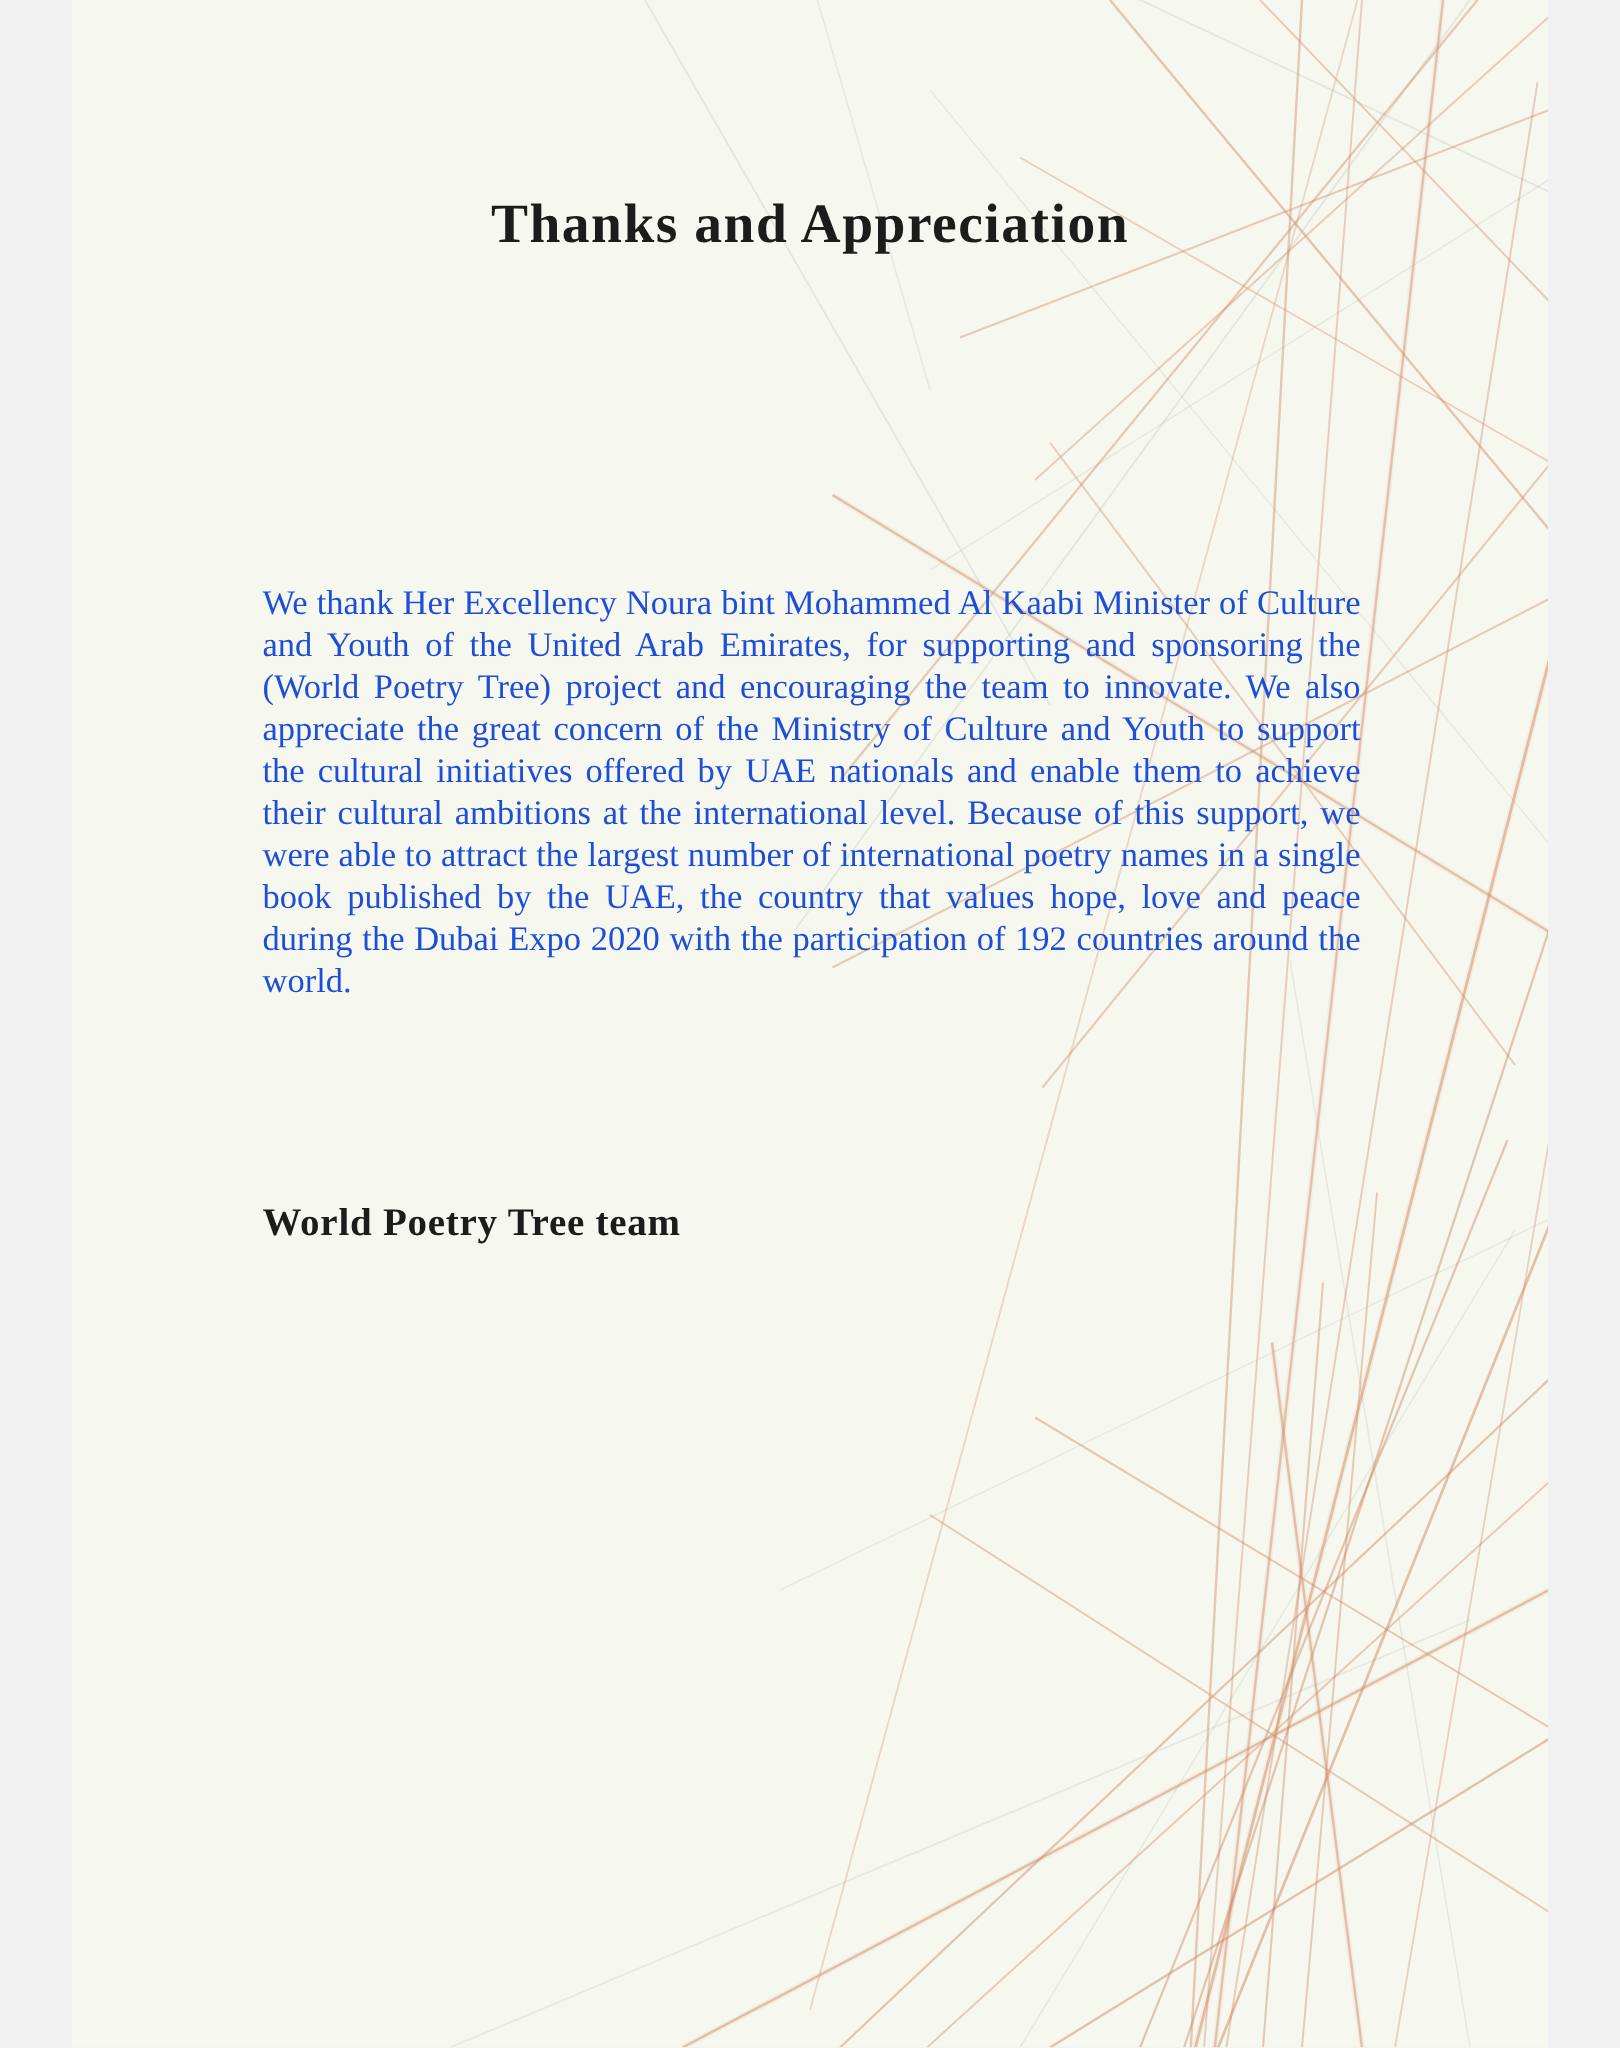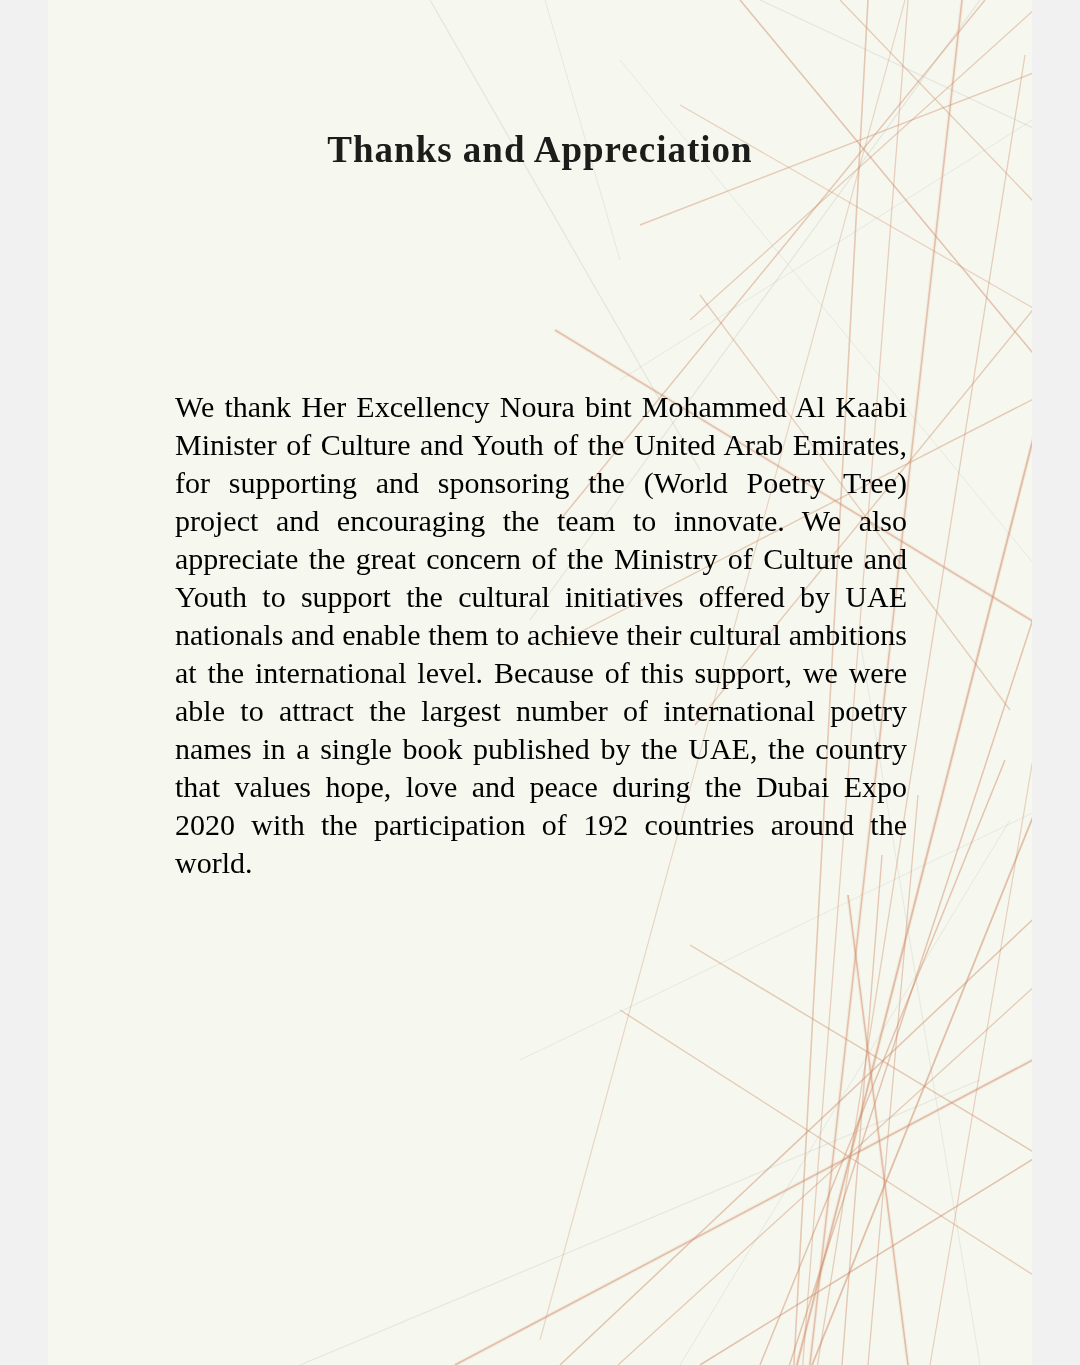--- a/index.html
+++ b/index.html
@@ -41,23 +41,23 @@
     font-size: 37px;
     font-weight: bold;
     letter-spacing: 1px;
     color: #1c1c1a;
   }
   .body-paragraph {
     position: absolute;
     left: 127px;
     top: 388px;
     width: 732px;
-    font-size: 30px;
-    line-height: 38px;
-    color: #000000;
+    font-size: 23px;
+    line-height: 28px;
+    color: #1d4ed8;
     text-align: justify;
     text-justify: inter-word;
   }
   .signature-line {
     position: absolute;
     left: 127px;
     top: 800px;
     width: 732px;
     font-size: 26px;
     font-weight: bold;
@@ -137,19 +137,20 @@
         <line x1="555" y1="330" x2="1080" y2="650" stroke-width="4" opacity="0.10"></line>
         <line x1="962" y1="0" x2="806" y2="1400" stroke-width="4" opacity="0.10"></line>
         <line x1="848" y1="895" x2="908" y2="1365" stroke-width="4" opacity="0.10"></line>
       </g>
     </svg>
 
     <div class="page-title">Thanks and Appreciation</div>
 
     <div class="body-paragraph">We thank Her Excellency Noura bint Mohammed Al Kaabi Minister of Culture and Youth of the United Arab Emirates, for supporting and sponsoring the (World Poetry Tree) project and encouraging the team to innovate. We also appreciate the great concern of the Ministry of Culture and Youth to support the cultural initiatives offered by UAE nationals and enable them to achieve their cultural ambitions at the international level. Because of this support, we were able to attract the largest number of international poetry names in a single book published by the UAE, the country that values hope, love and peace during the Dubai Expo 2020 with the participation of 192 countries around the world.</div>
 
+    <div class="signature-line">World Poetry Tree team</div>
 
   </div>
 
   <div id="margin-left" class="margin-strip"></div>
   <div id="margin-right" class="margin-strip"></div>
 
 </div>
 
 </body></html>

